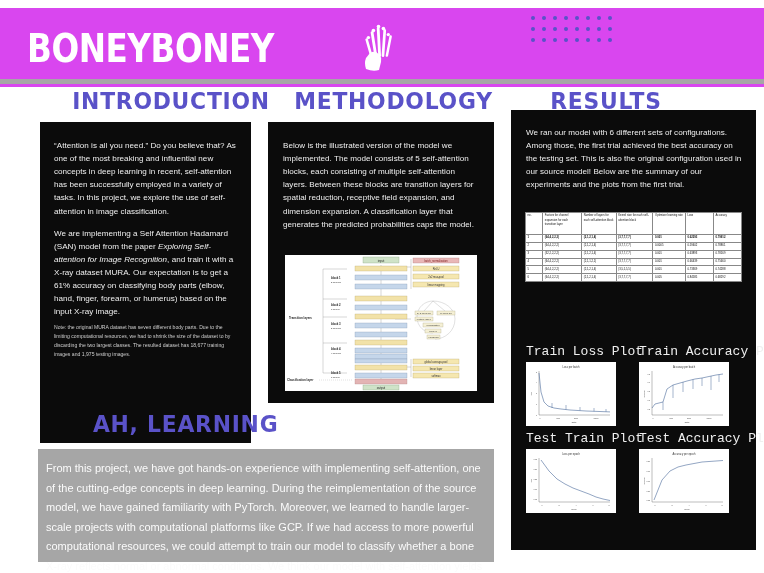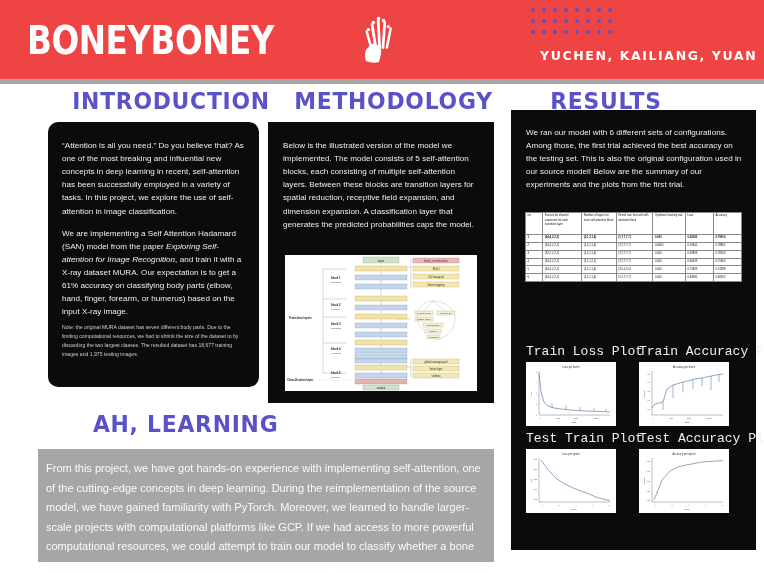--- a/index.html
+++ b/index.html
@@ -6,22 +6,22 @@
   html, body {
     width: 764px; height: 573px;
     background: #ffffff;
     font-family: "Liberation Sans", sans-serif;
     overflow: hidden;
   }
   .poster { position: relative; width: 764px; height: 573px; background: #ffffff; }
 
   
   .header {
-    position: absolute; left: 0; top: 0; width: 764px; height: 79px;
-    background: #ef4444;
+    position: absolute; left: 0; top: 8px; width: 764px; height: 79px;
+    background: #d946ef;
   }
   .header-rule {
     position: absolute; left: 0; top: 79px; width: 764px; height: 5px;
     background: #a6a6a6;
   }
   .logo-title {
     position: absolute; left: 27px; top: 18px;
     color: #ffffff;
     font-size: 39px;
     font-weight: 800;
@@ -64,21 +64,21 @@
     transform: scaleX(0.95);
     white-space: nowrap;
   }
   #h-intro  { left: 67px;  top: 88px; }
   #h-method { left: 289px; top: 88px; }
   #h-result { left: 606px; top: 88px; transform: scaleX(0.95) translateX(-50%); transform-origin: left center;}
   #h-learn  { left: 88px;  top: 411px; }
 
   
   .panel { position: absolute; background: #0b0b0b; }
-  #p-intro  { left: 48px;  top: 122px; width: 211px; height: 265px; border-radius: 10px; }
+  #p-intro  { left: 40px;  top: 122px; width: 211px; height: 321px; }
   #p-method { left: 268px; top: 122px; width: 226px; height: 281px; }
   #p-result { left: 511px; top: 110px; width: 245px; height: 440px; }
   #p-learn  {
     left: 38px; top: 449px; width: 456px; height: 113px;
     background: #a6a6a6;
   }
 
   .body-text {
     color: #efefef;
     font-size: 8.1px;
@@ -197,21 +197,20 @@
       <i></i>
         <i></i>
         <i></i>
         <i></i>
         <i></i>
         <i></i>
         <i></i>
         <i></i>
     </div>
 
-    <div class="authors">YUCHEN, KAILIANG, YUAN</div>
   </div>
   <div class="header-rule"></div>
 
   <div class="sec-head" id="h-intro">INTRODUCTION</div>
   <div class="panel" id="p-intro">
     <div class="body-text">
       <p>“Attention is all you need.” Do you believe that? As one of the most breaking and influential new concepts in deep learning in recent,  self-attention has been successfully employed in a variety of tasks. In this project, we explore the use of self-attention in image classification.</p>
       <p><span>We are implementing a Self Attention Hadamard (SAN) model from the paper </span><em>Exploring Self-attention for Image Recognition</em><span>, and train it with a X-ray dataset MURA. Our expectation is to get a 61% accuracy on classifying body parts (elbow, hand, finger, forearm, or humerus) based on the input X-ray image.</span></p>
     </div>
     <div class="note-text">Note: the original MURA dataset has seven different body parts. Due to the limiting computational resources, we had to shrink the size of the dataset to by discarding the two largest classes. The resulted dataset has 18,677 training images and 1,975 testing images.</div>

